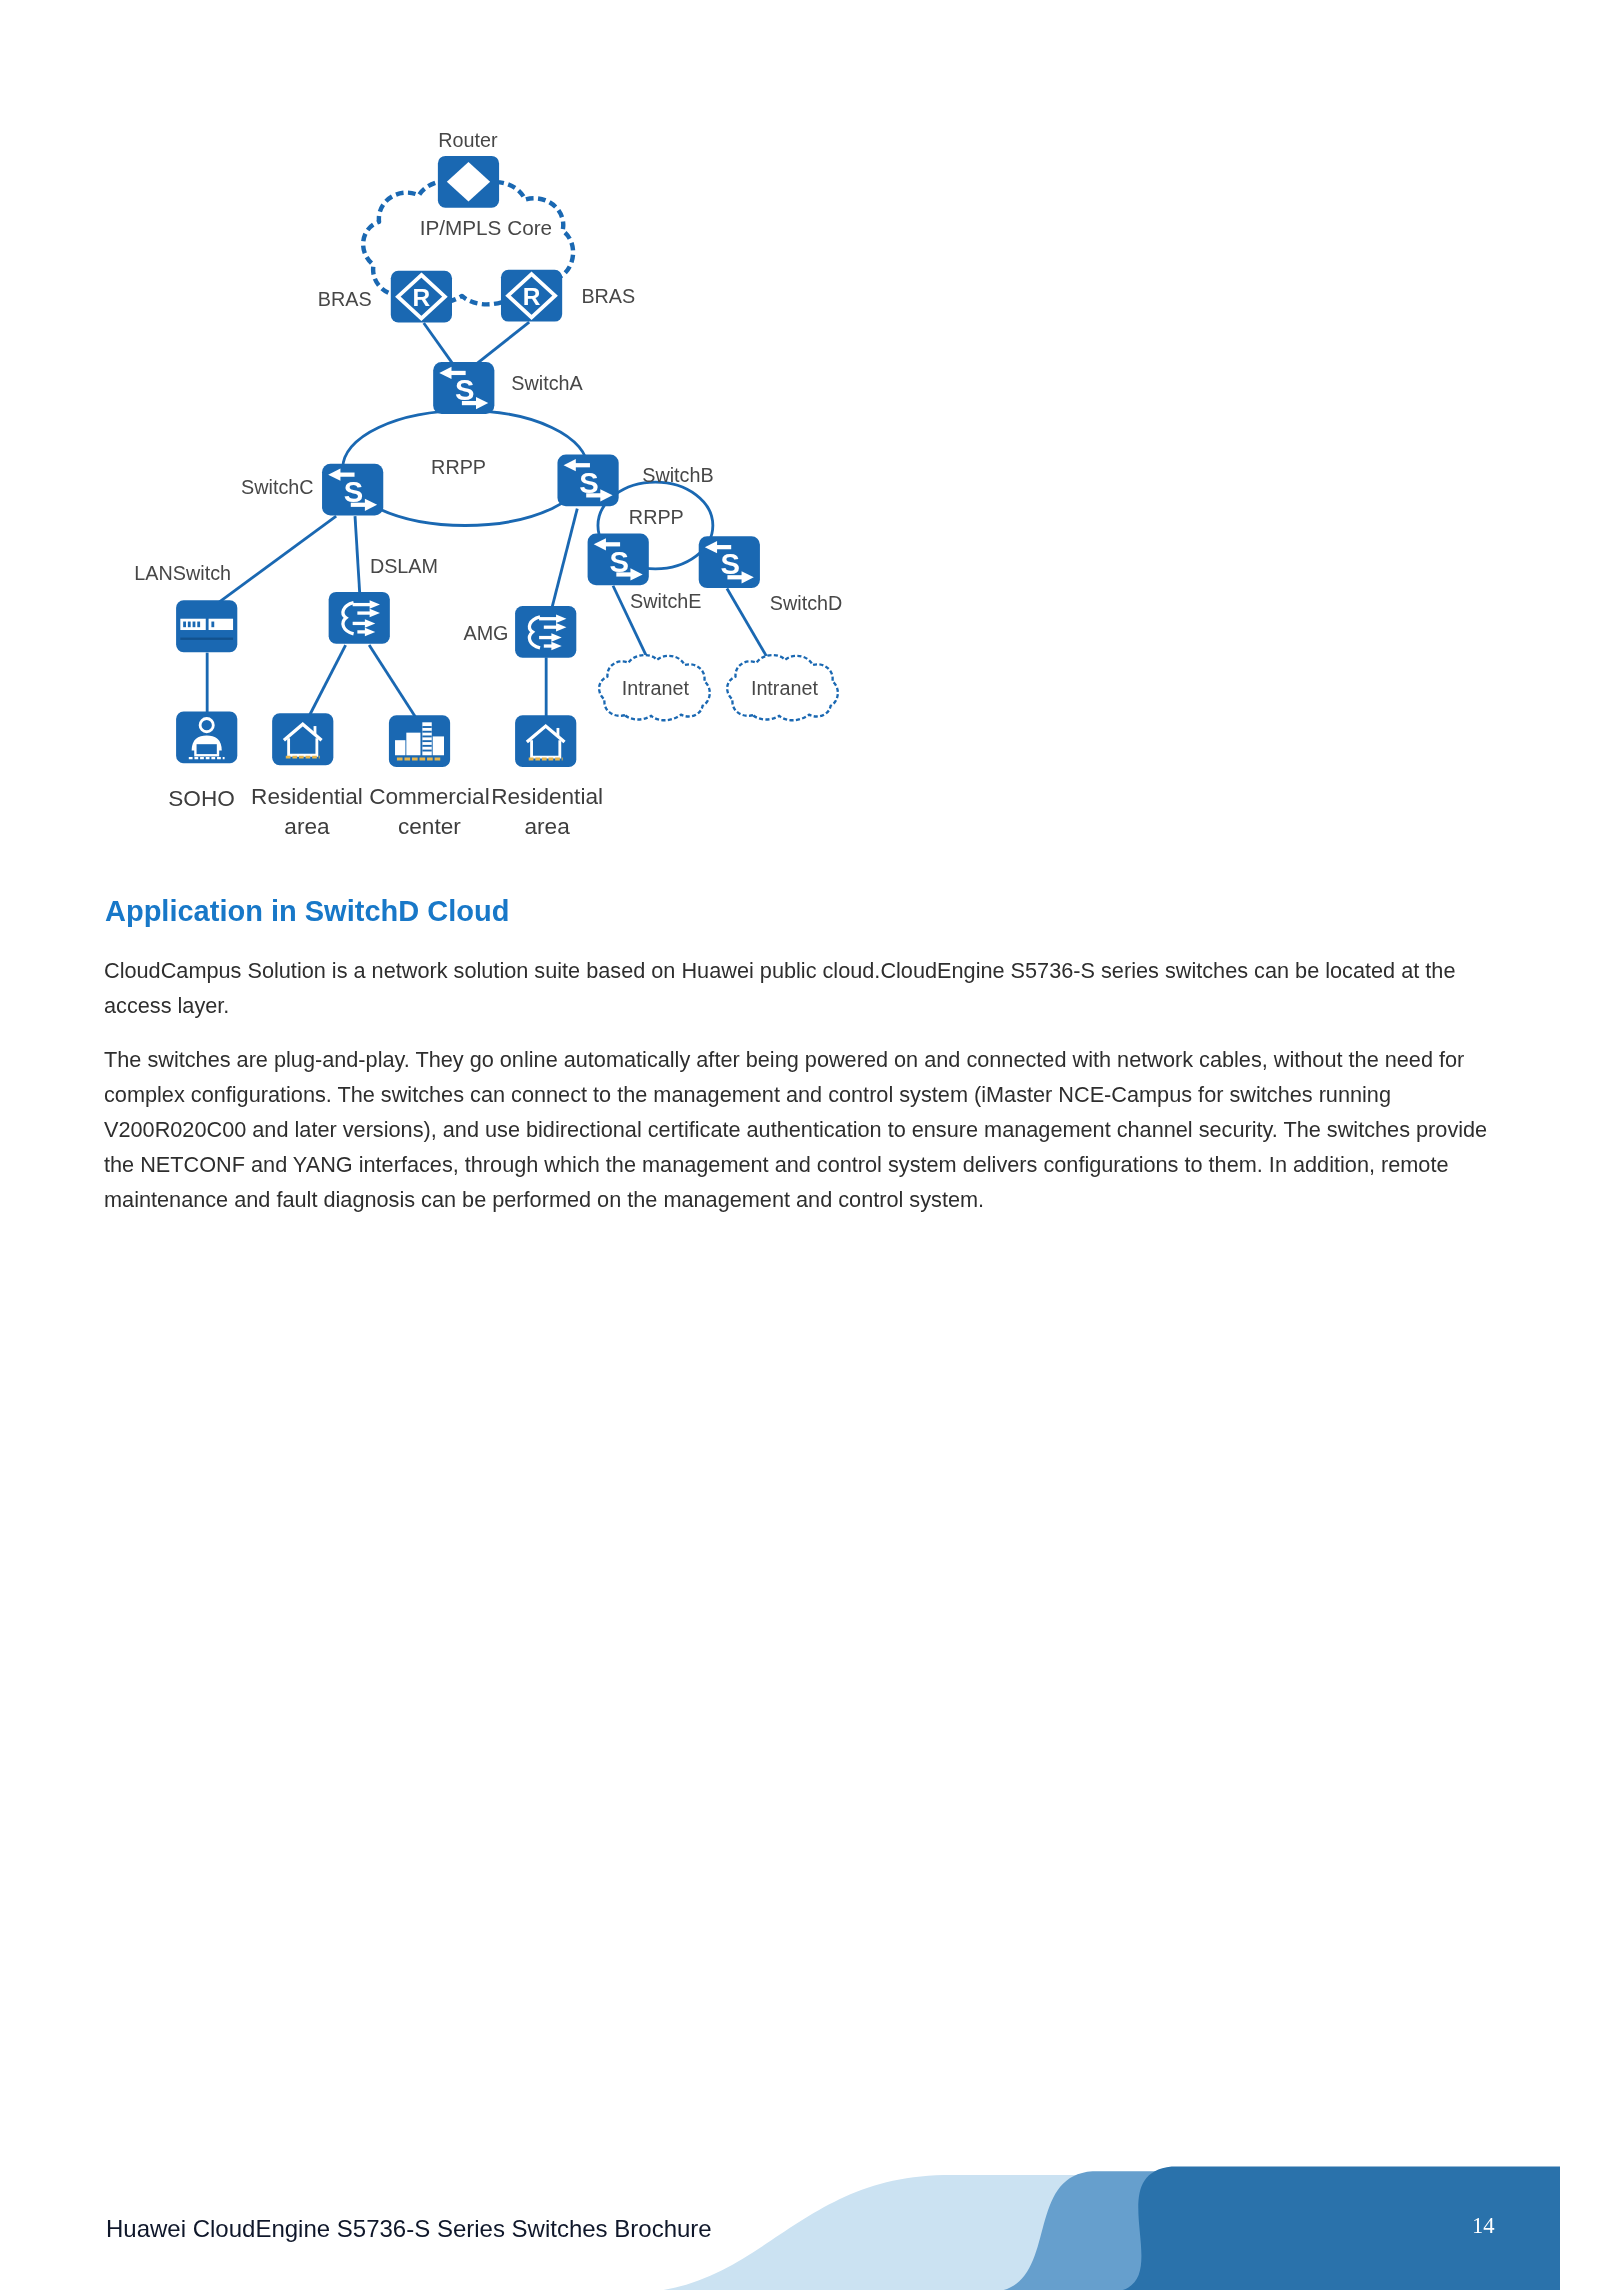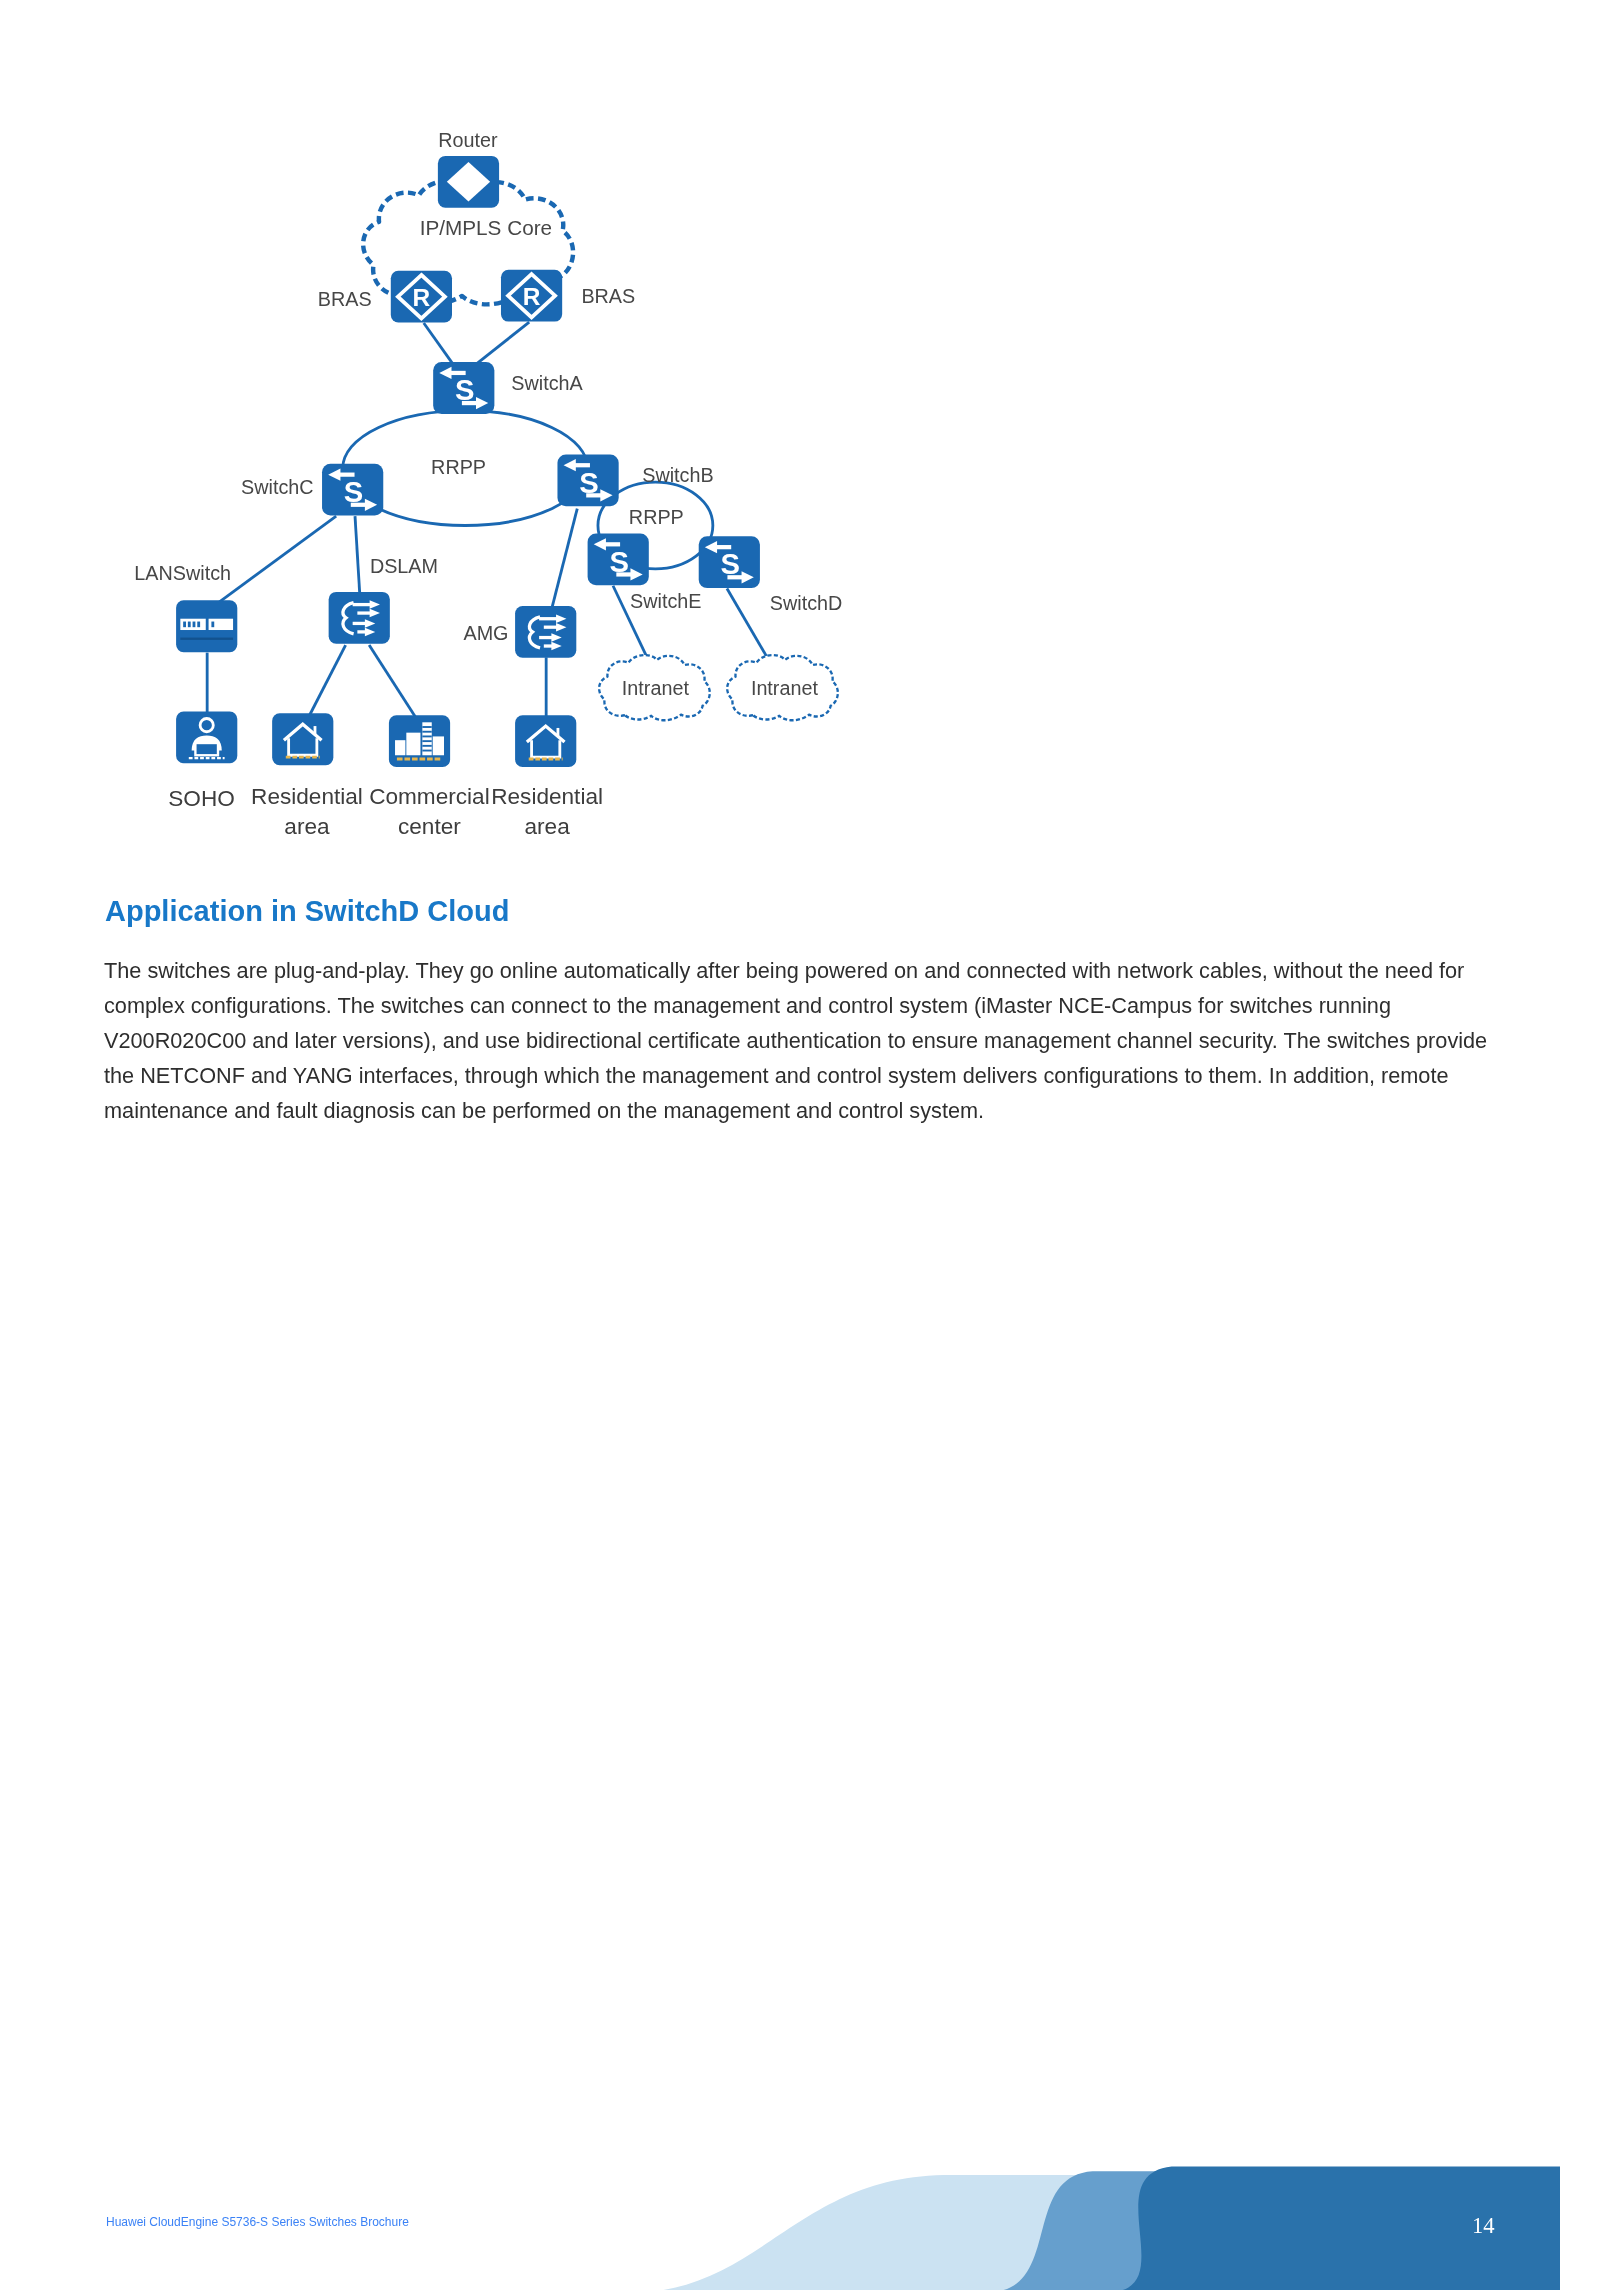--- a/index.html
+++ b/index.html
@@ -24,21 +24,21 @@
   }
   .bodytext{
     position:absolute;left:104px;top:953px;width:1403px;
     font-size:21.7px;line-height:35px;color:#2e2e2e;
   }
   .bodytext p{margin:0 0 19px 0;}
   
   .footer-wave{position:absolute;left:0;top:2140px;width:1620px;height:151px;}
   .footer-title{
     position:absolute;left:106px;top:2215px;
-    font-size:12px;color:#3b82f6;
+    font-size:24px;color:#0f172a;
   }
   .page-number{
     position:absolute;left:1472px;top:2213px;
     font-size:22.6px;color:#ffffff;z-index:5;font-family:Liberation Serif, serif;
   }
 </style>
 </head>
 <body>
 
 <div class="page">
@@ -191,20 +191,21 @@
     <text class="bottom-label" x="326" y="886" text-anchor="middle">area</text>
     <text class="bottom-label" x="456" y="854" text-anchor="middle">Commercial</text>
     <text class="bottom-label" x="456" y="886" text-anchor="middle">center</text>
     <text class="bottom-label" x="581" y="854" text-anchor="middle">Residential</text>
     <text class="bottom-label" x="581" y="886" text-anchor="middle">area</text>
   </svg>
 
   <h1 class="heading">Application in SwitchD Cloud</h1>
 
   <div class="bodytext">
+    <p>CloudCampus Solution is a network solution suite based on Huawei public cloud.CloudEngine S5736-S series switches can be located at the access layer.</p>
     <p>The switches are plug-and-play. They go online automatically after being powered on and connected with network cables, without the need for complex configurations. The switches can connect to the management and control system (iMaster NCE-Campus for switches running V200R020C00 and later versions), and use bidirectional certificate authentication to ensure management channel security. The switches provide the NETCONF and YANG interfaces, through which the management and control system delivers configurations to them. In addition, remote maintenance and fault diagnosis can be performed on the management and control system.</p>
   </div>
 
   <svg class="footer-wave" viewBox="0 0 1720 160" preserveAspectRatio="none">
     <path d="M690 161 C812 148 852 40 1002 37 L1721 37 L1721 161 Z" fill="#cbe2f2"></path>
     <path d="M1056 161 C1126 153 1086 38 1160 33 L1721 33 L1721 161 Z" fill="#669fcd"></path>
     <path d="M1182 161 C1252 155 1166 36 1244 28 L1721 28 L1721 161 Z" fill="#2a72ab"></path>
   </svg>
 
   <div class="footer-title">Huawei CloudEngine S5736-S Series Switches Brochure</div>

